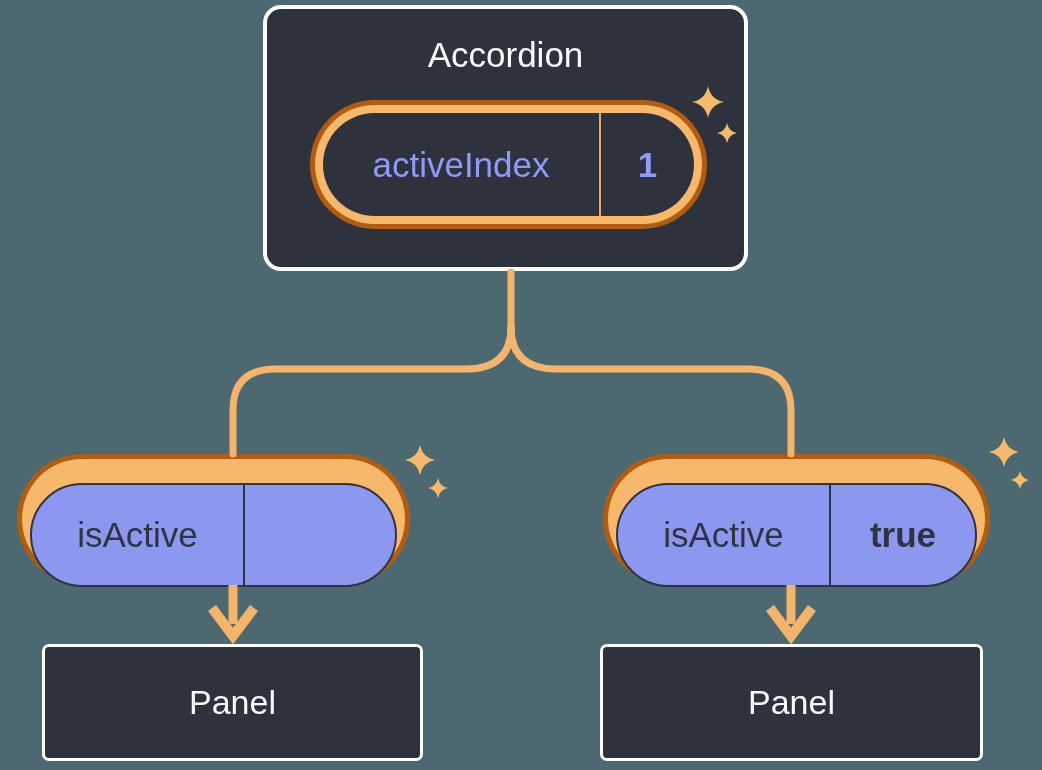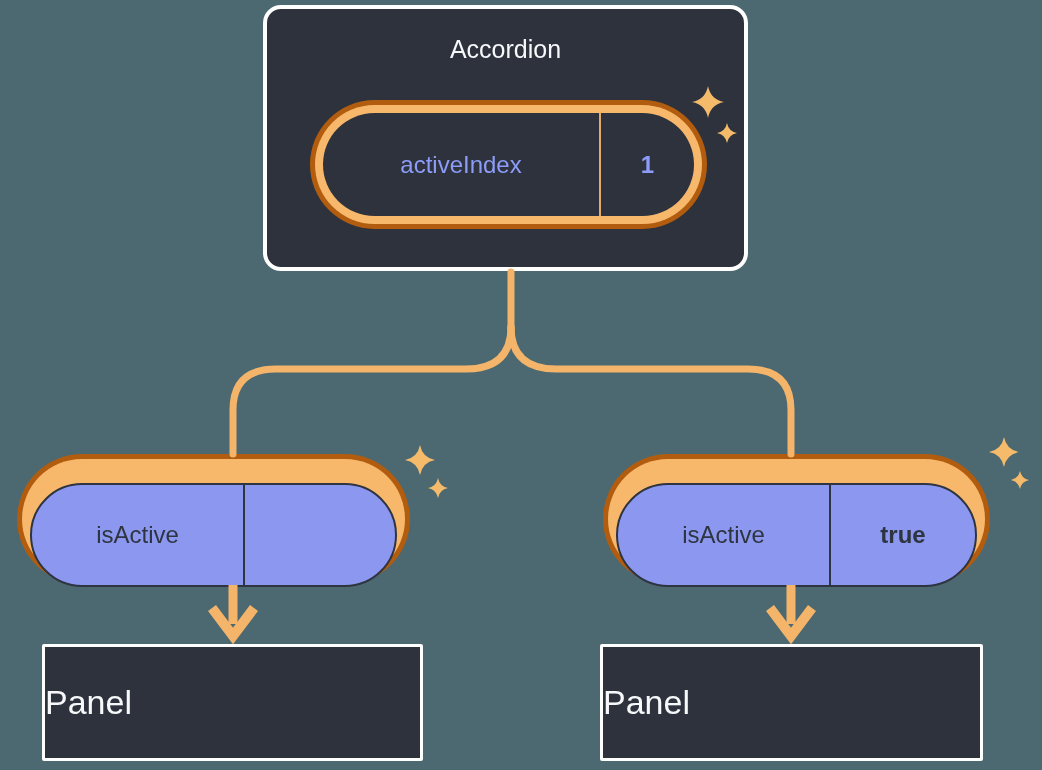--- a/index.html
+++ b/index.html
@@ -15,21 +15,21 @@
   .card {
     position: absolute;
     background: var(--card, #2D323D);
     border: 4px solid var(--card-border, #FFFFFF);
     border-radius: 18px;
   }
   #accordion-box { left: 263px; top: 5px; width: 485px; height: 266px; }
   .card-title {
     text-align: center;
     margin-top: 26px;
-    font-size: 25px;
+    font-size: 35px;
     font-weight: 500;
     color: var(--light-text, #F6F8FA);
   }
   .pill-outer {
     position: absolute;
     background: var(--orange-dark, #B15C0E);
     border-radius: 999px;
     padding: 5px;
   }
   .pill-mid {
@@ -50,40 +50,41 @@
   .state-inner { background: var(--card, #2D323D); }
   .props-inner {
     background: var(--purple-fill, #8C98F0);
     border: 2px solid var(--pill-stroke, #2E3440);
     margin-top: 16px;
   }
   .cell {
     display: flex;
     align-items: center;
     justify-content: center;
-    font-size: 24px;
+    font-size: 35px;
   }
   .state-inner .cell { color: var(--purple-text, #8C9CF8); }
   .props-inner .cell { color: var(--dark-text, #2E3440); }
   .value-cell { font-weight: 700; flex: 1; }
   .divider { width: 2px; flex: none; }
   .state-divider { background: var(--orange-light, #F7B86C); opacity: 0.9; }
   .props-divider { background: var(--pill-stroke, #2E3440); }
   #state-pill { left: 43px; top: 91px; width: 397px; height: 129px; }
   #state-pill .name-cell { width: 276px; flex: none; }
   #left-pill  { left: 17px;  top: 454px; width: 393px; height: 130px; }
   #right-pill { left: 603px; top: 454px; width: 387px; height: 130px; }
   .props-inner .name-cell { width: 211px; flex: none; }
   .panel {
     position: absolute;
     background: var(--card, #2D323D);
     border: 3px solid var(--card-border, #FFFFFF);
-    border-radius: 2px;
+    border-radius: 7px;
     display: flex;
     align-items: center;
+    justify-content: center;
     color: var(--light-text, #F6F8FA);
     font-size: 34px;
   }
   #left-panel  { left: 42px;  top: 644px; width: 381px; height: 117px; }
   #right-panel { left: 600px; top: 644px; width: 383px; height: 117px; }
   svg.overlay {
     position: absolute;
     left: 0; top: 0;
     width: 1042px; height: 770px;
     pointer-events: none;

